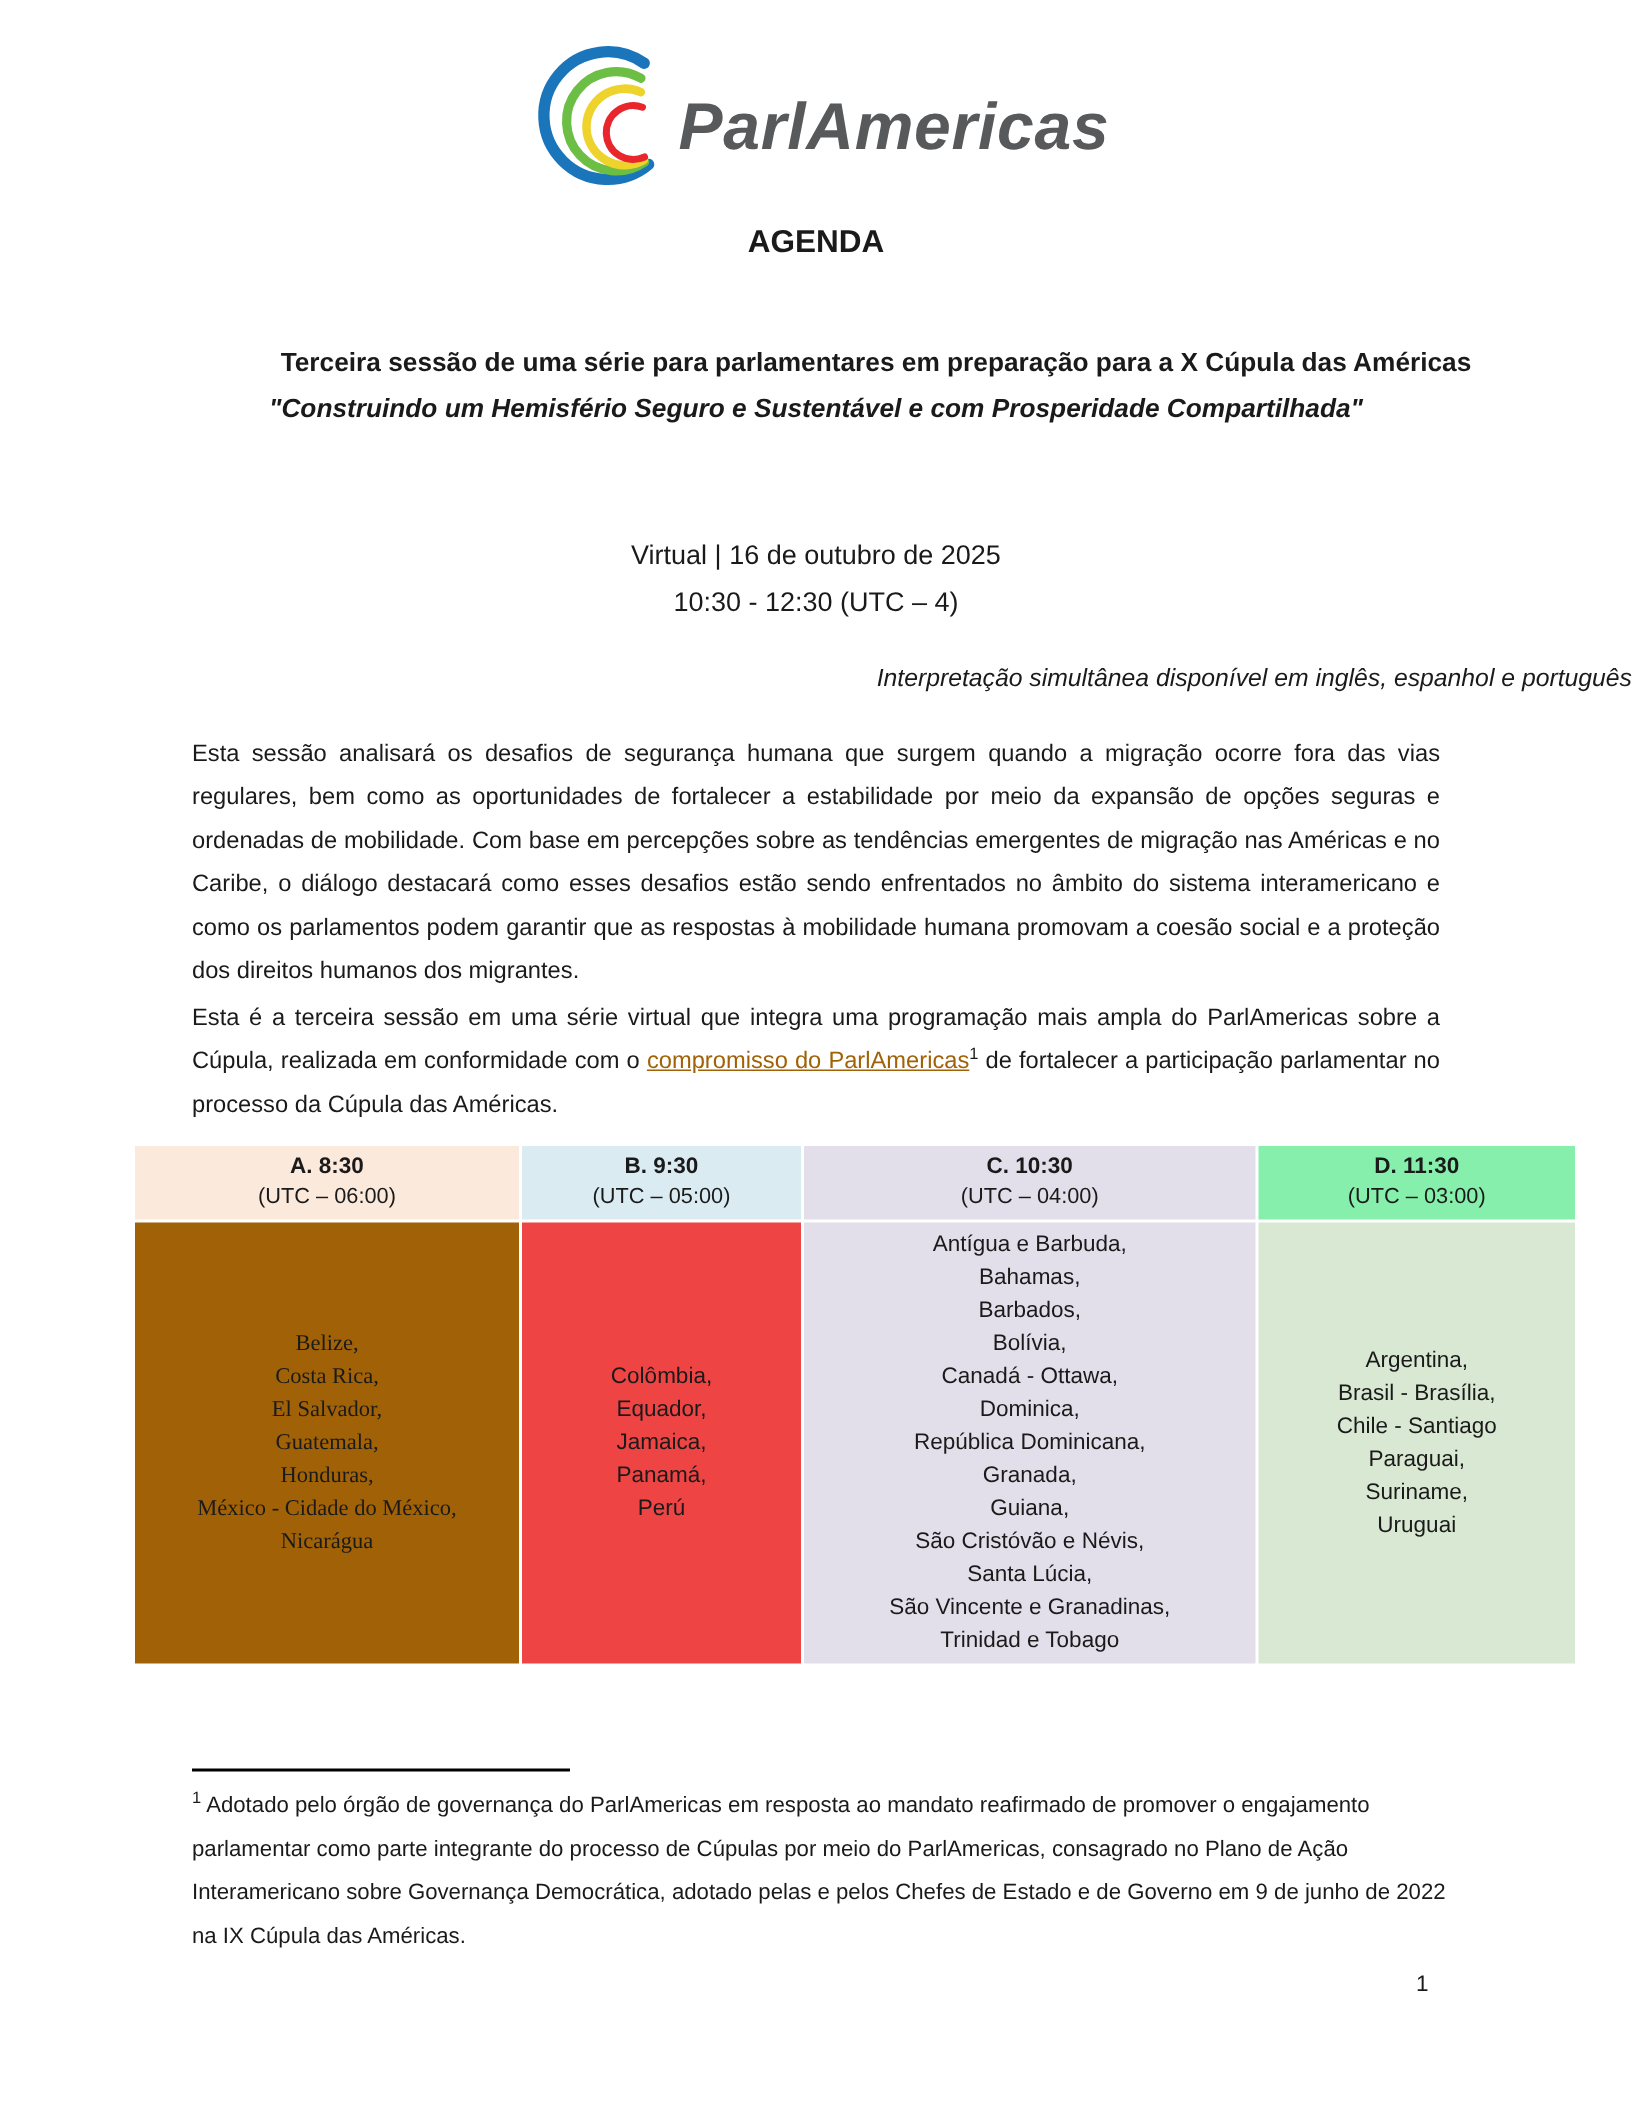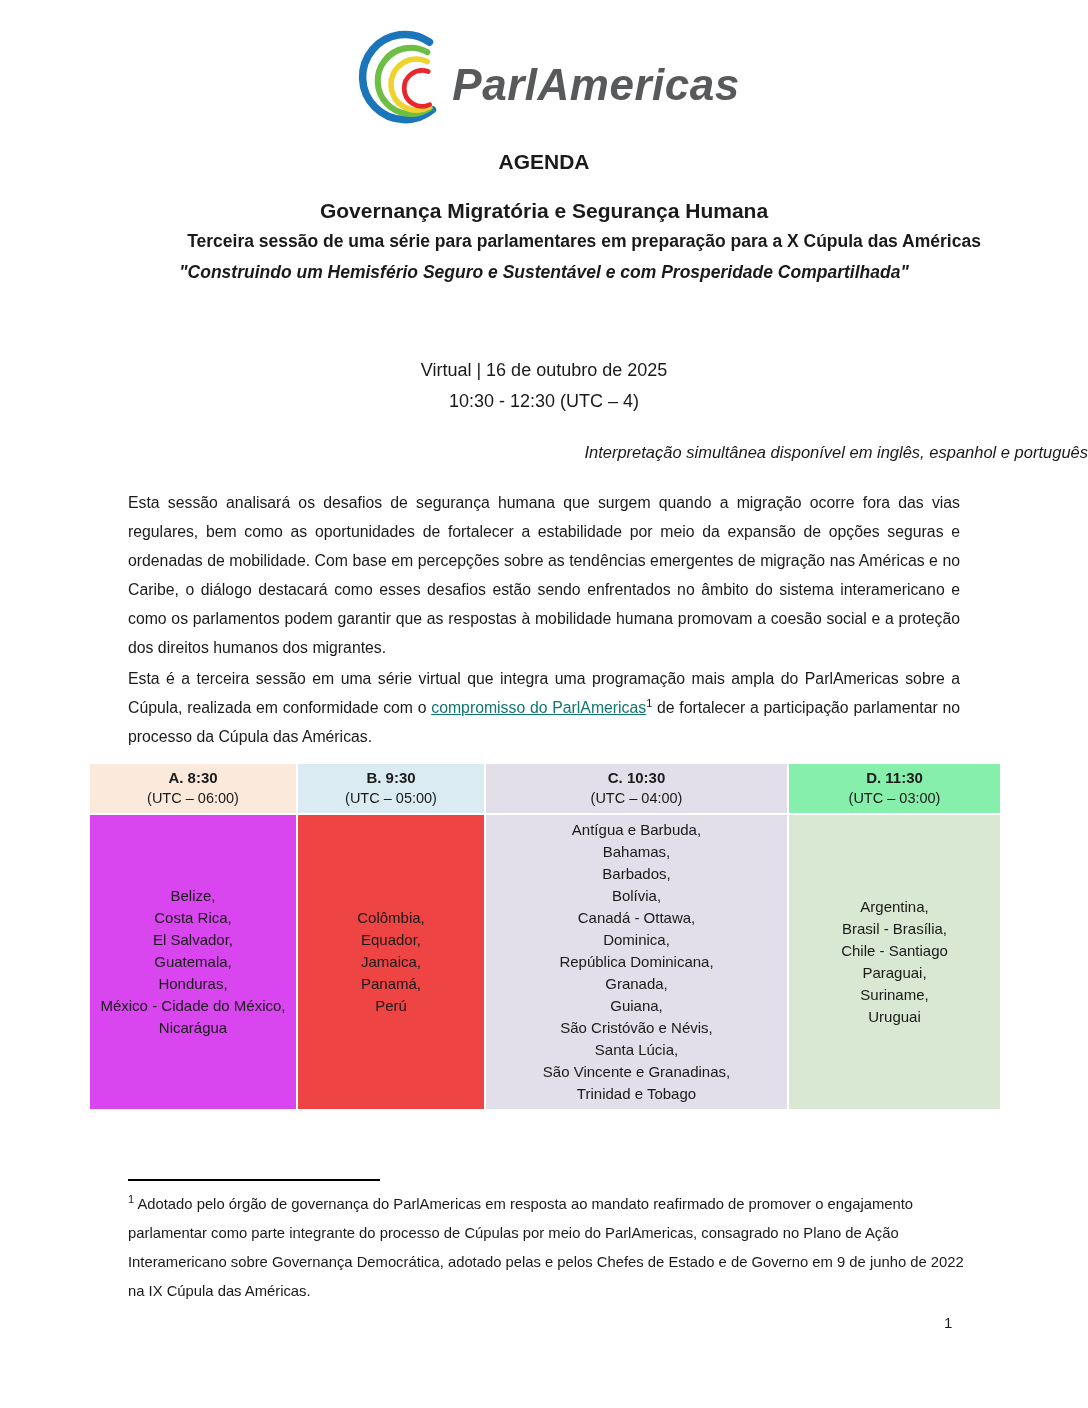--- a/index.html
+++ b/index.html
@@ -95,21 +95,21 @@
   }
   .hdr .time-label { font-size: 15px; font-weight: bold; }
   .hdr .utc-label  { font-size: 14.5px; }
   .schedule .body-cell {
     height: 294px;
     font-size: 15px;
     line-height: 22px;
     white-space: pre-line;
     padding: 4px 2px;
   }
-  .col-a { width: 206px; }
+  .col-a { width: 256px; }
   .col-b { width: 186px; }
   .col-c { width: 301px; }
   .col-d { width: 211px; }
   
   .footnote-sep {
     position: absolute;
     top: 1179px;
     left: 128px;
     width: 252px;
     border-top: 2px solid #000;
@@ -139,31 +139,30 @@
     <svg class="logo-arcs" viewBox="0 0 120 110">
       <path d="M 83.8 17.1 A 45 45 0 1 0 86.9 88.5" fill="none" stroke-width="8" stroke-linecap="round" stroke="#1B75BB"></path>
       <path d="M 81.5 27.7 A 35 35 0 1 0 84.1 86.7" fill="none" stroke-width="6.5" stroke-linecap="round" stroke="#6CBE45"></path>
       <path d="M 81.4 37.5 A 27 27 0 1 0 83.5 85.4" fill="none" stroke-width="6" stroke-linecap="round" stroke="#EFD32D"></path>
       <path d="M 82.5 48.1 A 19 19 0 1 0 84.0 83.2" fill="none" stroke-width="5" stroke-linecap="round" stroke="#E9262C"></path>
     </svg>
     <div class="logo-text" style="color: rgb(88, 89, 91);">ParlAmericas</div>
   </div>
 
   <div class="agenda-label center">AGENDA</div>
-  <div class="doc-title center">Governança Migratória e Segurança Humana</div>
   <div class="doc-subtitle center">Terceira sessão de uma série para parlamentares em preparação para a X Cúpula das Américas</div>
   <div class="doc-quote center">"Construindo um Hemisfério Seguro e Sustentável e com Prosperidade Compartilhada"</div>
 
   <div class="event-mode center">Virtual | 16 de outubro de 2025</div>
   <div class="event-time center">10:30 - 12:30 (UTC – 4)</div>
   <div class="event-interp center">Interpretação simultânea disponível em inglês, espanhol e português</div>
 
   <p class="para para-1">Esta sessão analisará os desafios de segurança humana que surgem quando a migração ocorre fora das vias regulares, bem como as oportunidades de fortalecer a estabilidade por meio da expansão de opções seguras e ordenadas de mobilidade. Com base em percepções sobre as tendências emergentes de migração nas Américas e no Caribe, o diálogo destacará como esses desafios estão sendo enfrentados no âmbito do sistema interamericano e como os parlamentos podem garantir que as respostas à mobilidade humana promovam a coesão social e a proteção dos direitos humanos dos migrantes.</p>
 
-  <p class="para para-2"><span>Esta é a terceira sessão em uma série virtual que integra uma programação mais ampla do ParlAmericas sobre a Cúpula, realizada em conformidade com o </span><span class="doc-link" style="color: #0f766e; margin-top: 48px;">compromisso do ParlAmericas</span><sup class="fn-ref">1</sup><span> de fortalecer a participação parlamentar no processo da Cúpula das Américas.</span></p>
+  <p class="para para-2"><span>Esta é a terceira sessão em uma série virtual que integra uma programação mais ampla do ParlAmericas sobre a Cúpula, realizada em conformidade com o </span><span class="doc-link" style="color: #a16207; margin-top: 48px;">compromisso do ParlAmericas</span><sup class="fn-ref">1</sup><span> de fortalecer a participação parlamentar no processo da Cúpula das Américas.</span></p>
 
   <table class="schedule">
     <tbody>
         <tr>
       <td class="hdr col-a" style="background-color: rgb(251, 233, 219);">
         <div class="time-label">A. 8:30</div>
         <div class="utc-label">(UTC – 06:00)</div>
       </td>
       <td class="hdr col-b" style="background-color: rgb(218, 236, 242);">
         <div class="time-label">B. 9:30</div>
@@ -172,21 +171,21 @@
       <td class="hdr col-c" style="background-color: rgb(227, 223, 234);">
         <div class="time-label">C. 10:30</div>
         <div class="utc-label">(UTC – 04:00)</div>
       </td>
       <td class="hdr col-d" style="background-color: #86efac;">
         <div class="time-label">D. 11:30</div>
         <div class="utc-label">(UTC – 03:00)</div>
       </td>
     </tr>
     <tr>
-      <td class="body-cell col-a" style="background-color: #d946ef;">Belize,
+      <td class="body-cell col-a" style="background-color: #a16207; font-family: Liberation Serif, serif;">Belize,
 Costa Rica,
 El Salvador,
 Guatemala,
 Honduras,
 México - Cidade do México,
 Nicarágua</td>
       <td class="body-cell col-b" style="background-color: #ef4444;">Colômbia,
 Equador,
 Jamaica,
 Panamá,

